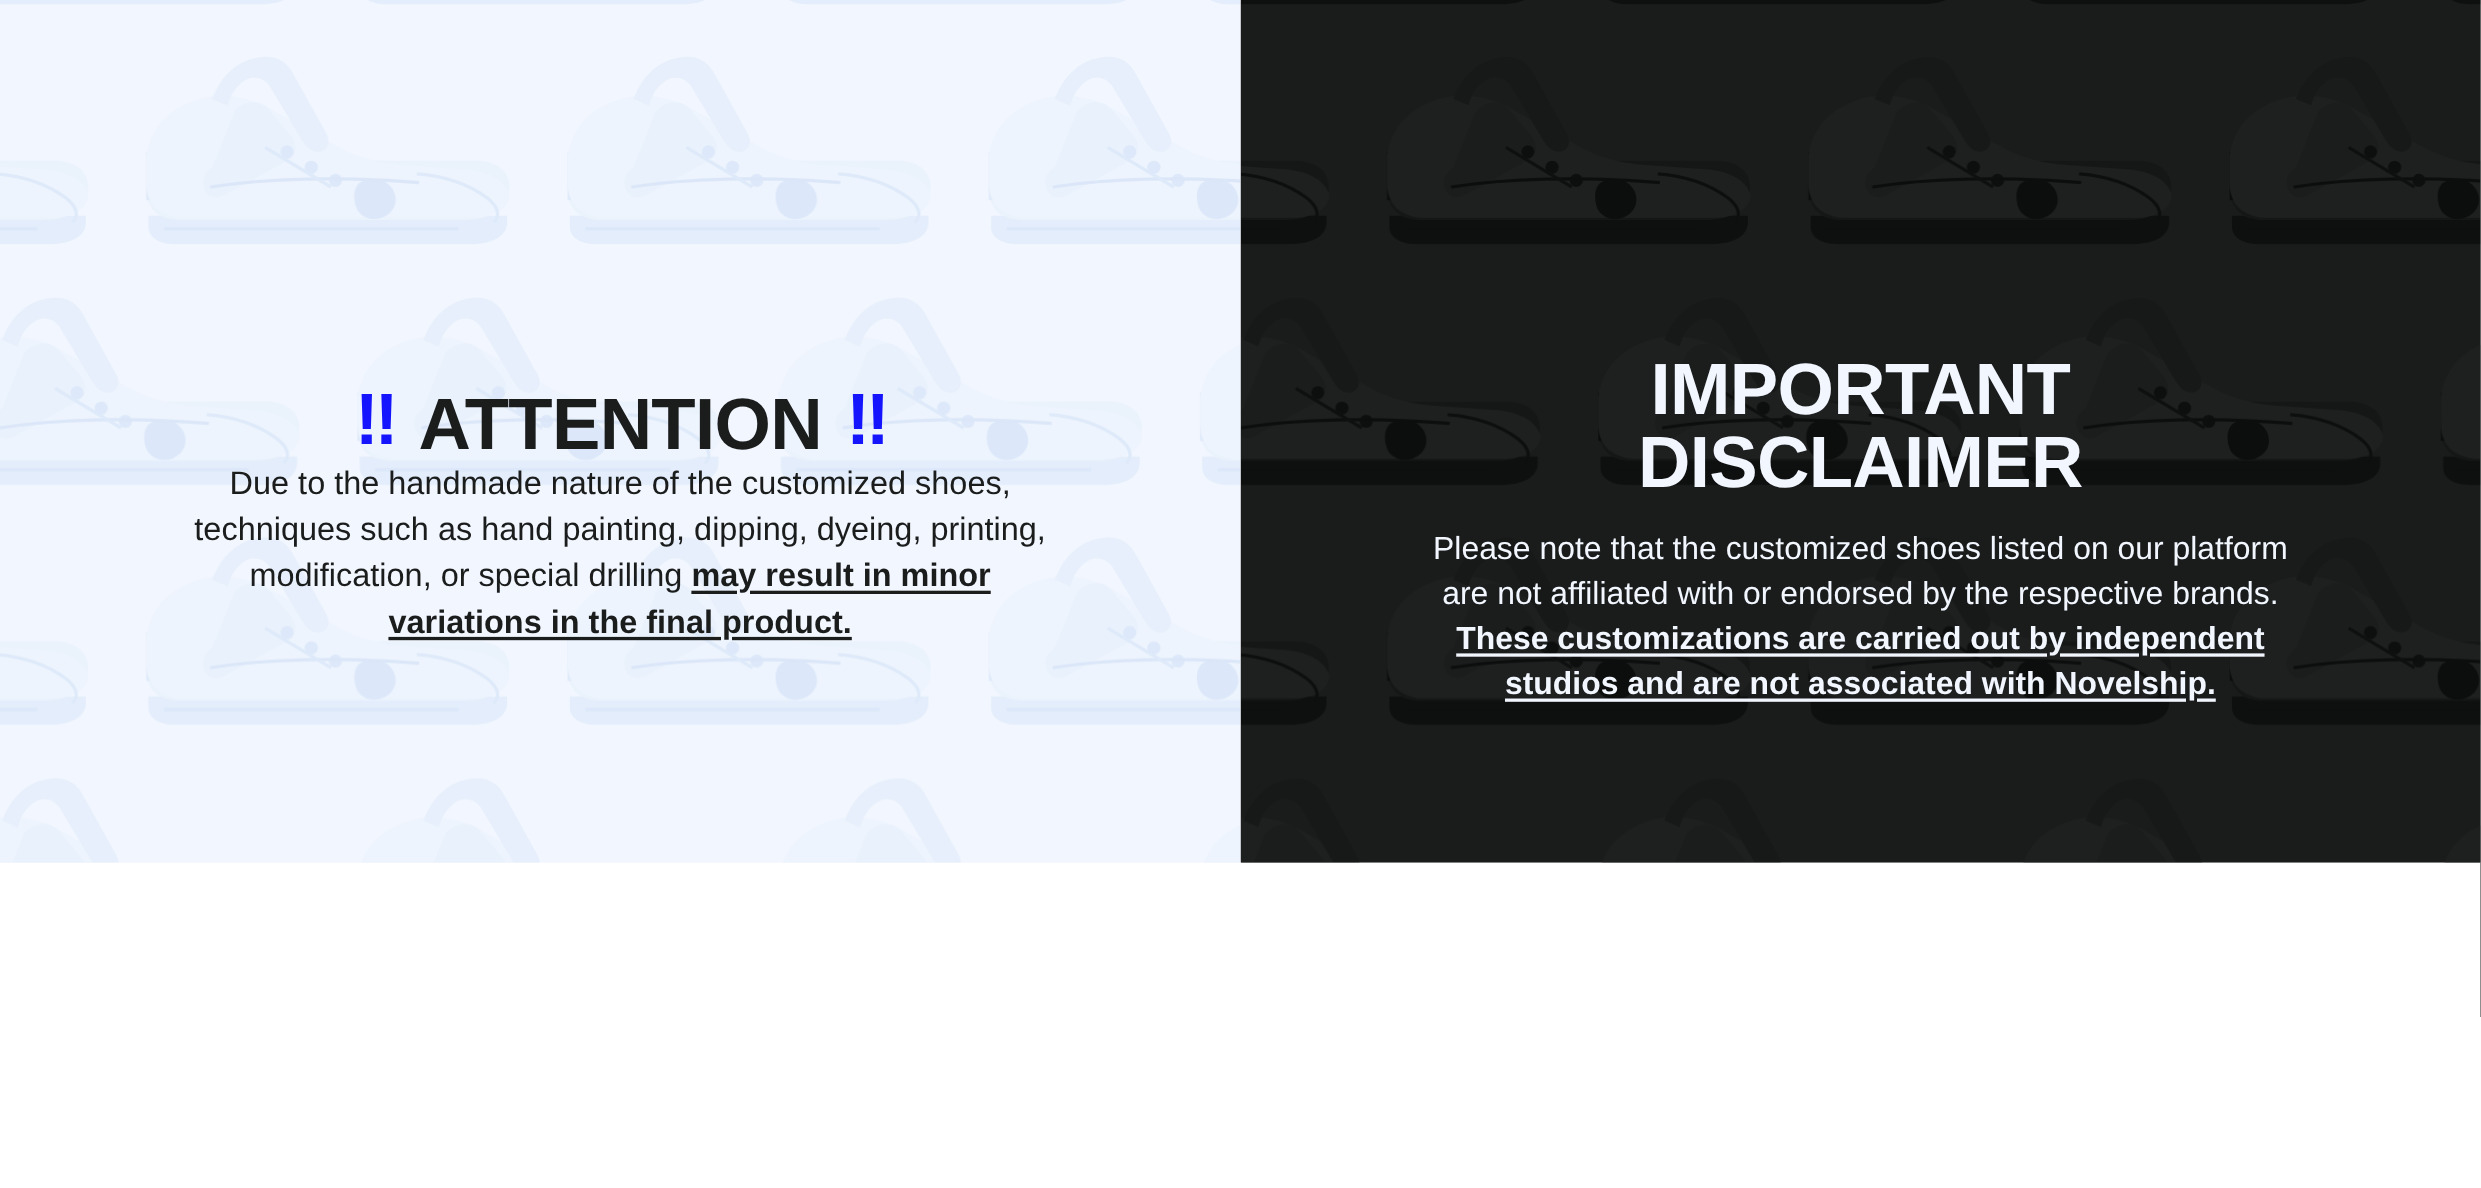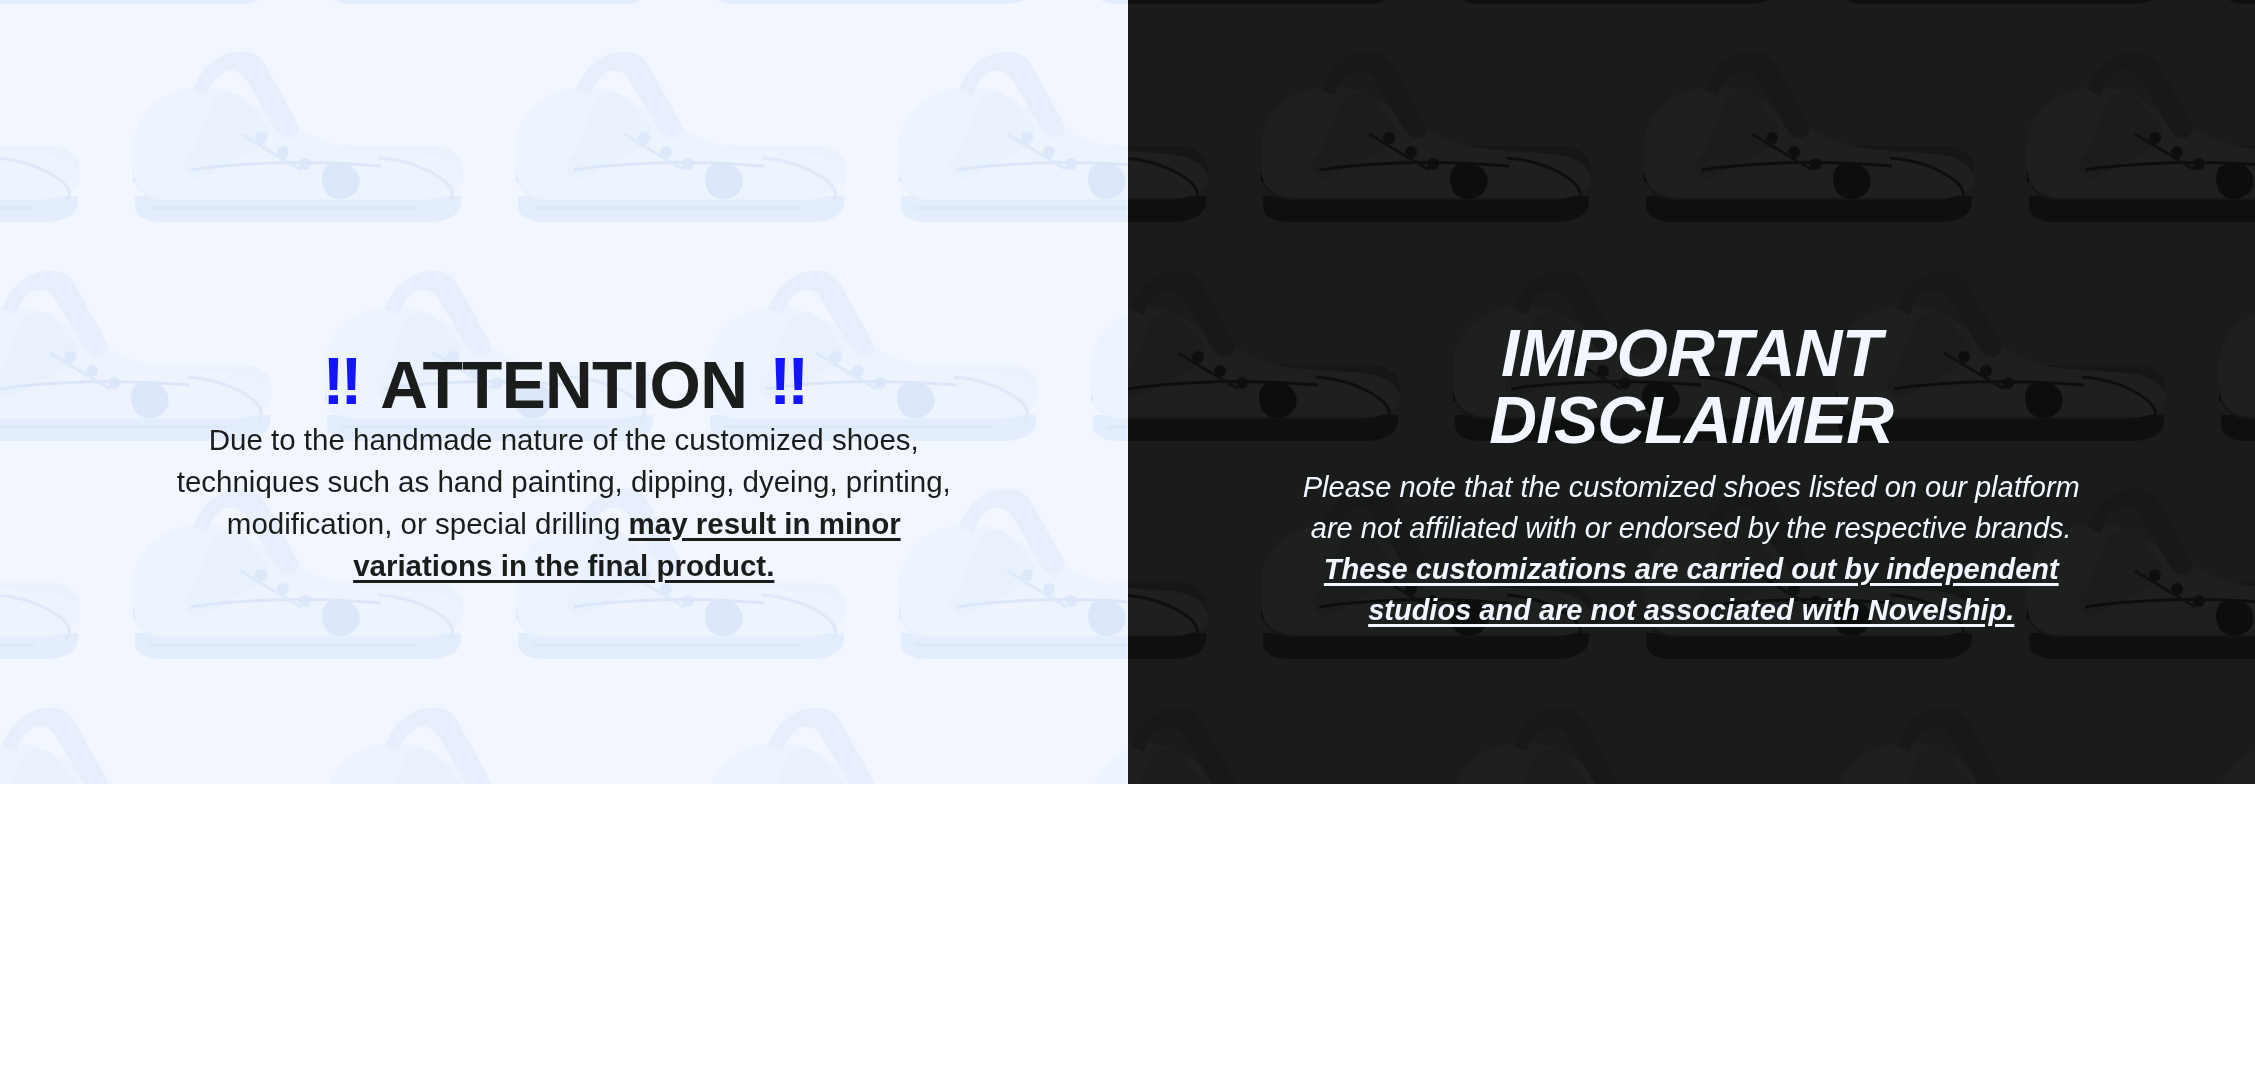--- a/index.html
+++ b/index.html
@@ -19,21 +19,21 @@
     position:relative;
     width:1127.5px; height:784px;
     overflow:hidden;
     display:flex;
     flex-direction:column;
     align-items:center;
     justify-content:flex-start;
   }
 
   .panel-light { background:#F2F6FE; }
-  .panel-dark  { background:#1A1C1C;font-style:italic; }
+  .panel-dark  { background:#1A1C1C; }
 
   
   .pattern {
     position:absolute;
     inset:0;
     pointer-events:none;
     z-index:0;
   }
   .pattern svg { display:block; width:100%; height:100%; }
 
@@ -83,21 +83,21 @@
     text-align:center;
     color:#1B1D1D;
     font-size:29.5px;
     line-height:1.42;
     width:790px;
   }
   .panel-dark .body-text {
     color:#F2F6FE;
     font-size:29px;
     width:800px;
-    margin-top:12px;
+    margin-top:24px;
   }
 
   .emph {
     font-weight:700;
     text-decoration:underline;
     text-underline-offset:4px;
     text-decoration-thickness:2.5px;
   }
 </style>
 </head>

